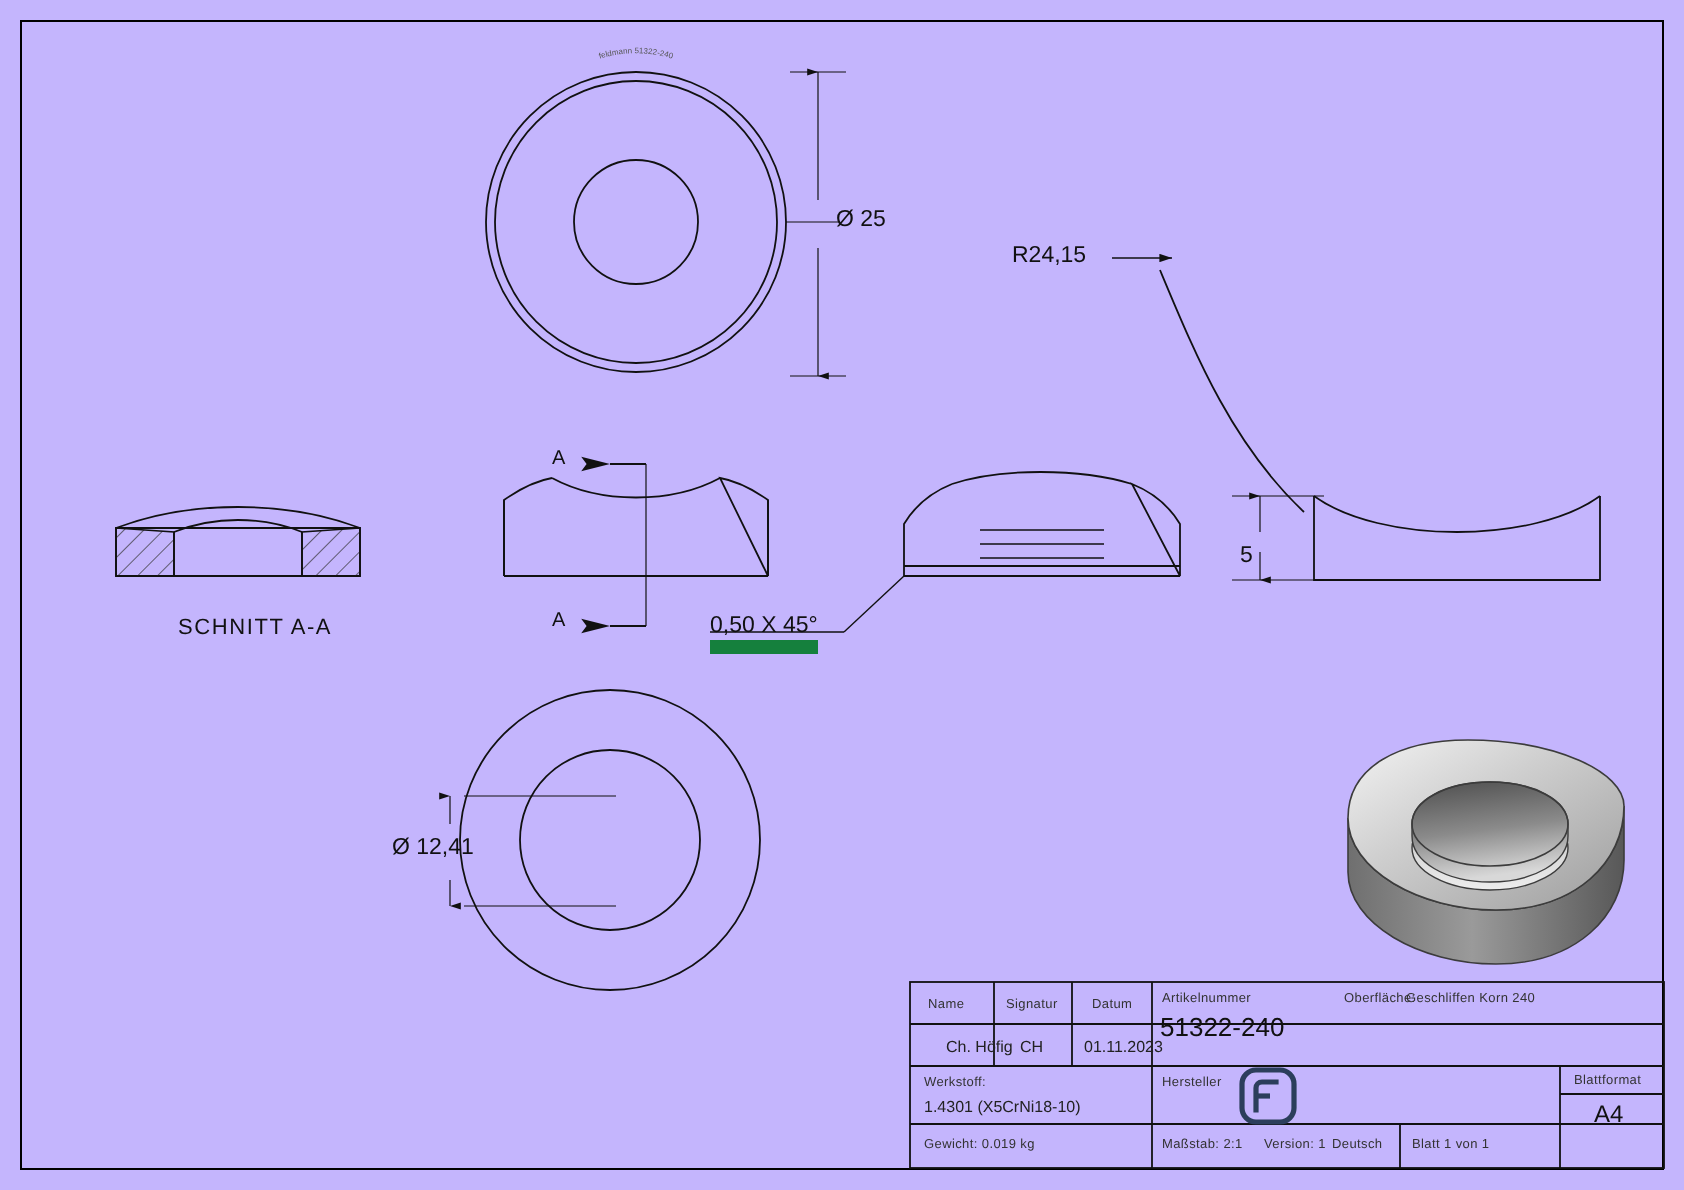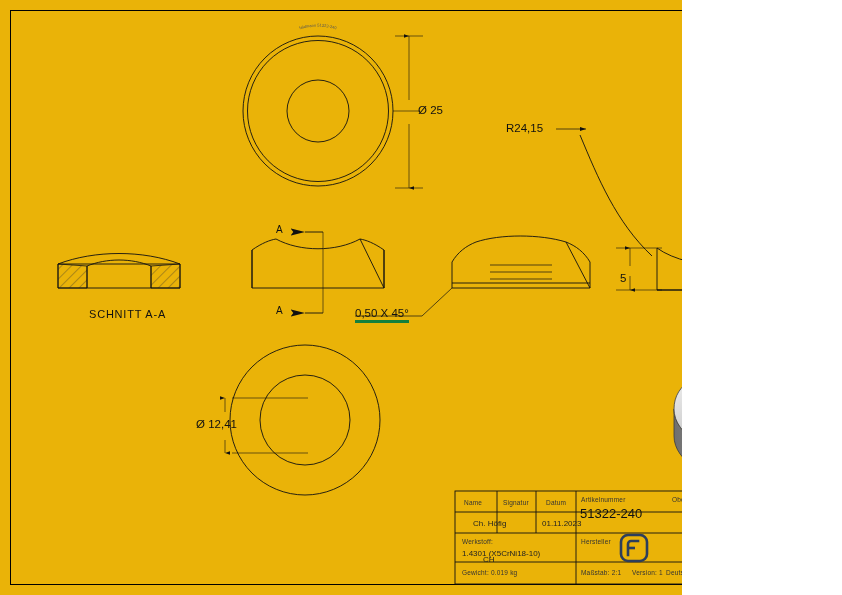--- a/index.html
+++ b/index.html
@@ -3,23 +3,23 @@
 <meta charset="utf-8">
 <style>
   * { box-sizing: border-box; }
   html, body {
     margin: 0; padding: 0;
     background: #ffffff;
     font-family: "Liberation Sans", sans-serif;
   }
   #sheet {
     position: relative;
-    width: 682px;
+    width: 842px;
     height: 595px;
-    background: #eab308;
+    background: #c4b5fd;
     overflow: hidden;
     text-decoration: underline;
   }
   #border {
     position: absolute;
     left: 10px; top: 10px;
     width: 822px; height: 575px;
     border: 1px solid #000;
   }
   .svg-layer {
@@ -233,41 +233,41 @@
     </defs>
     <text class="engrave" font-size="5" fill="#555" font-family="Liberation Sans, sans-serif">
       <textPath href="#engravePath" startOffset="50%" text-anchor="middle">feldmann 51322-240</textPath>
     </text>
   </svg>
 
   <div class="lbl dimtext" style="left:418px; top:104px;">Ø 25</div>
 
   <div class="lbl dimtext" style="left:506px; top:122px;">R24,15</div>
 
-  <div class="lbl dimtext" style="left:355px; top:307px; border-bottom:3px solid #15803d; padding-bottom:1px;">0,50 X 45°</div>
+  <div class="lbl dimtext" style="left:355px; top:307px; border-bottom:7px solid #15803d; padding-bottom:1px;">0,50 X 45°</div>
 
   <div class="lbl dimtext" style="left:620px; top:272px;">5</div>
 
   <div class="lbl dimtext" style="left:196px; top:418px;">Ø 12,41</div>
 
   <div class="lbl viewlabel" style="left:65px; top:308px;">SCHNITT A-A</div>
 
   <div class="lbl secmark" style="left:276px; top:224px;">A</div>
 
   <div class="lbl secmark" style="left:276px; top:305px;">A</div>
 
   <div class="lbl tb-h" style="left:464px; top:499px;">Name</div>
   <div class="lbl tb-h" style="left:503px; top:499px;">Signatur</div>
   <div class="lbl tb-h" style="left:546px; top:499px;">Datum</div>
   <div class="lbl tb-h" style="left:581px; top:496px;">Artikelnummer</div>
   <div class="lbl tb-h" style="left:672px; top:496px;">Oberfläche:</div>
   <div class="lbl tb-h" style="left:703px; top:496px;">Geschliffen Korn 240</div>
 
   <div class="lbl tb-v" style="left:460px; top:519px;margin-left:13px;">Ch. Höfig</div>
-  <div class="lbl tb-v" style="left:483px; top:519px;margin-top:36px;">CH</div>
+  <div class="lbl tb-v" style="left:510px; top:519px;">CH</div>
   <div class="lbl tb-v" style="left:542px; top:519px;">01.11.2023</div>
 
   <div class="lbl tb-big" style="left:580px; top:506px;">51322-240</div>
 
   <div class="lbl tb-h" style="left:462px; top:538px;">Werkstoff:</div>
   <div class="lbl tb-v" style="left:462px; top:549px;">1.4301 (X5CrNi18-10)</div>
 
   <div class="lbl tb-h" style="left:581px; top:538px;">Hersteller</div>
 
   <div class="lbl tb-h" style="left:787px; top:537px;">Blattformat</div>

